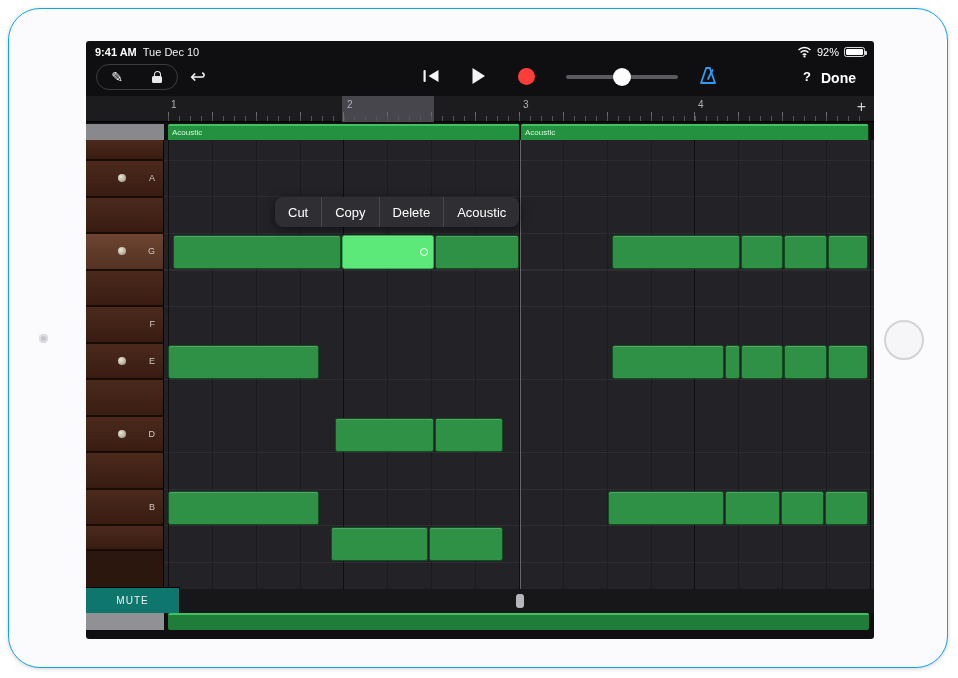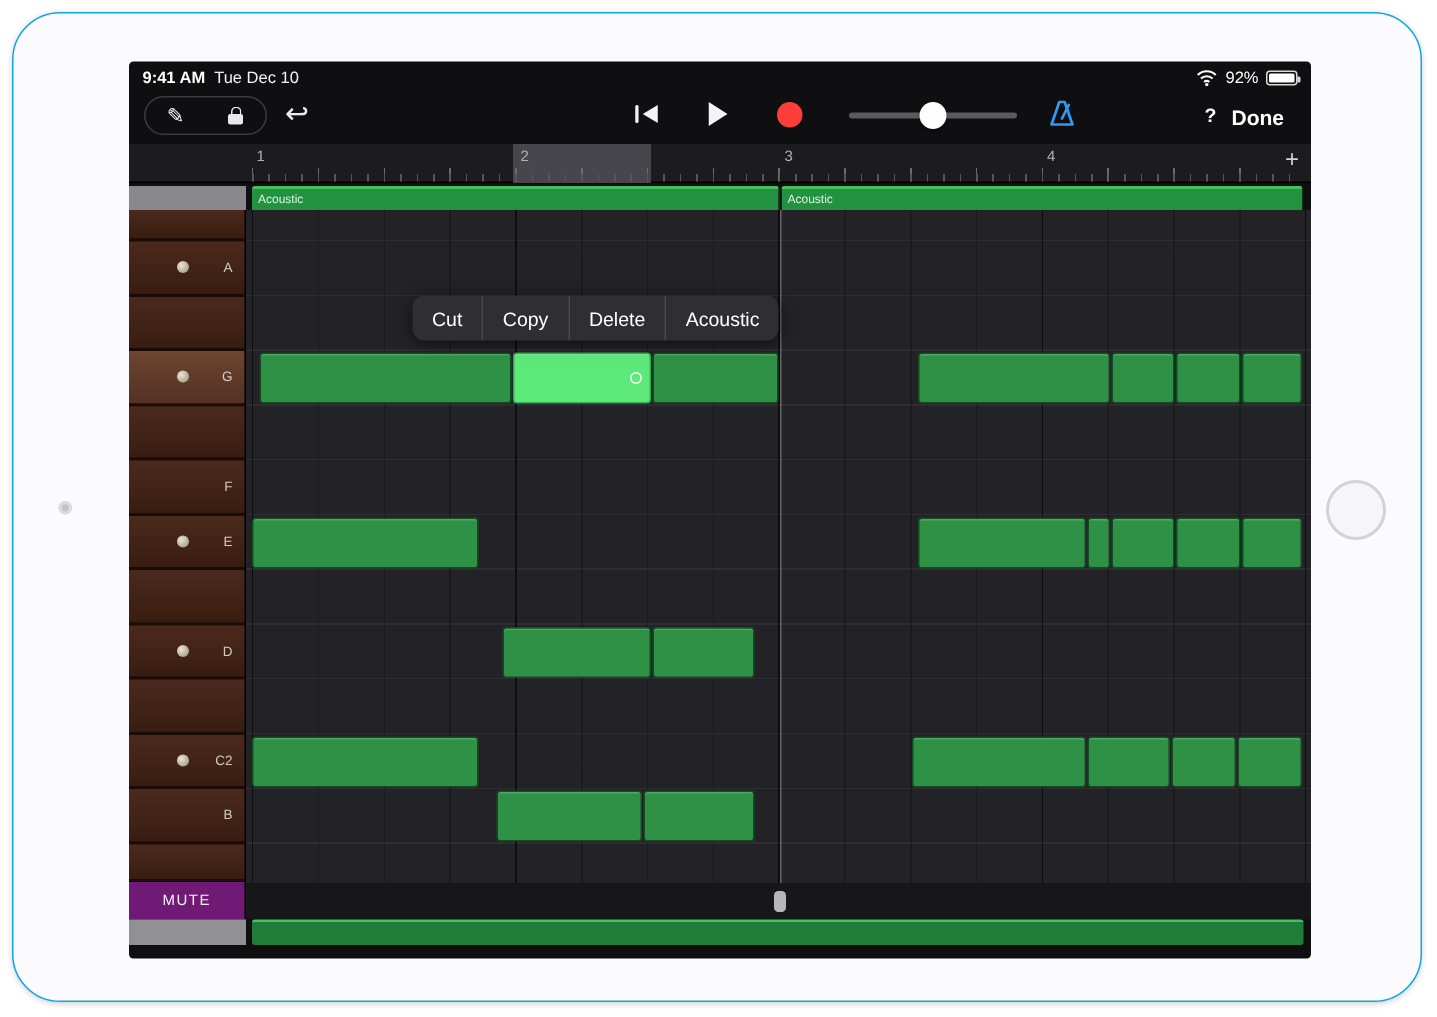--- a/index.html
+++ b/index.html
@@ -86,22 +86,22 @@
   .region-label { position: absolute; left: 4px; top: 4px; font-size: 8px; color: #d6f8de; }
   
   .sidebar-header { position: absolute; left: 0; top: 83px; width: 78px; height: 16px; background: #88888d; }
   .string-rows { position: absolute; left: 0; top: 99px; width: 78px; height: 449px; overflow: hidden; background: #2c170f; border-right: 1px solid #000; }
   .wood-row { position: relative; background: linear-gradient(to bottom, #4b2a1d, #391c11); border-bottom: 2px solid #190c07; }
   .wood-row.selected { background: linear-gradient(to bottom, #6d4531, #543123); }
   .fret-dot { position: absolute; left: 32px; top: 50%; margin-top: -4px; width: 8px; height: 8px; border-radius: 50%;
     background: radial-gradient(circle at 35% 35%, #ece5d4, #958d7c); }
   .string-label { position: absolute; right: 8px; top: 50%; transform: translateY(-50%); font-size: 9px; color: #d2c9c1; }
   .mute-cell {
-    position: absolute; left: 0; top: 546px; width: 78px; height: 26px;
-    background: #701a75; color: #f1f1f3; font-size: 10px; letter-spacing: 1px;
+    position: absolute; left: 0; top: 546px; width: 94px; height: 26px;
+    background: #0f766e; color: #f1f1f3; font-size: 10px; letter-spacing: 1px;
     border: none; border-top: 1px solid #000; border-right: 1px solid #000; cursor: pointer;
   }
   .overview-cell { position: absolute; left: 0; top: 572px; width: 78px; height: 17px; background: #909095; }
   
   .grid {
     position: absolute; left: 78px; top: 99px; width: 710px; height: 449px;
     background-color: #232327;
     background-image:
       repeating-linear-gradient(to right, transparent 0 4px, rgba(0,0,0,.5) 4px 5px, transparent 5px 175.48px),
       repeating-linear-gradient(to right, transparent 0 4px, rgba(0,0,0,.22) 4px 5px, transparent 5px 43.87px),
@@ -244,24 +244,20 @@
         <div class="wood-row" style="height: 36.5px;">
           <span class="fret-dot"></span>
           <span class="string-label">E</span>
         </div>
         <div class="wood-row" style="height: 36.5px;"></div>
         <div class="wood-row" style="height: 36.5px;">
           <span class="fret-dot"></span>
           <span class="string-label">D</span>
         </div>
         <div class="wood-row" style="height: 36.5px;"></div>
-        <div class="wood-row" style="height: 36.5px;">
-          <span class="fret-dot"></span>
-          <span class="string-label">C2</span>
-        </div>
         <div class="wood-row" style="height: 36.5px;">
           <span class="string-label">B</span>
         </div>
         <div class="wood-row" style="height: 25px;"></div>
       </div>
 
     <div class="grid">
       <div class="playhead-line" style="left: 356px;"></div>
     <div class="note" style="left: 9px; top: 94px; width: 168px;"></div>
         <div class="note selected" style="left: 178px; top: 94px; width: 92px;">

